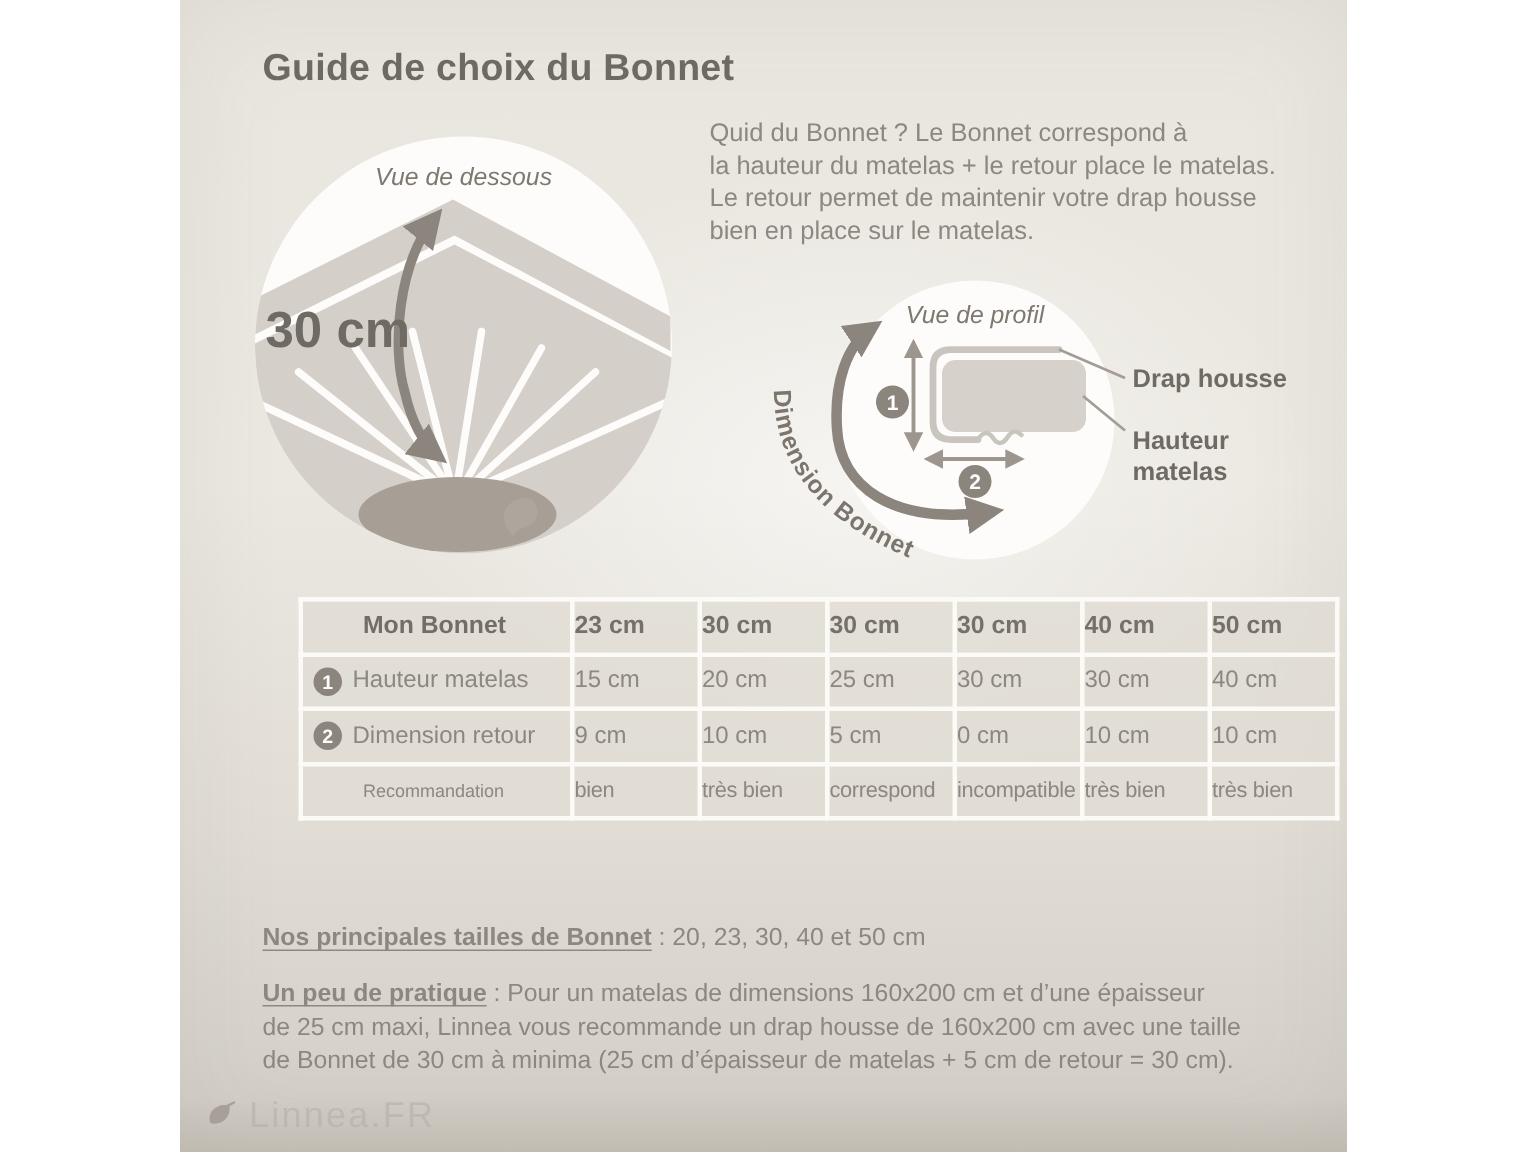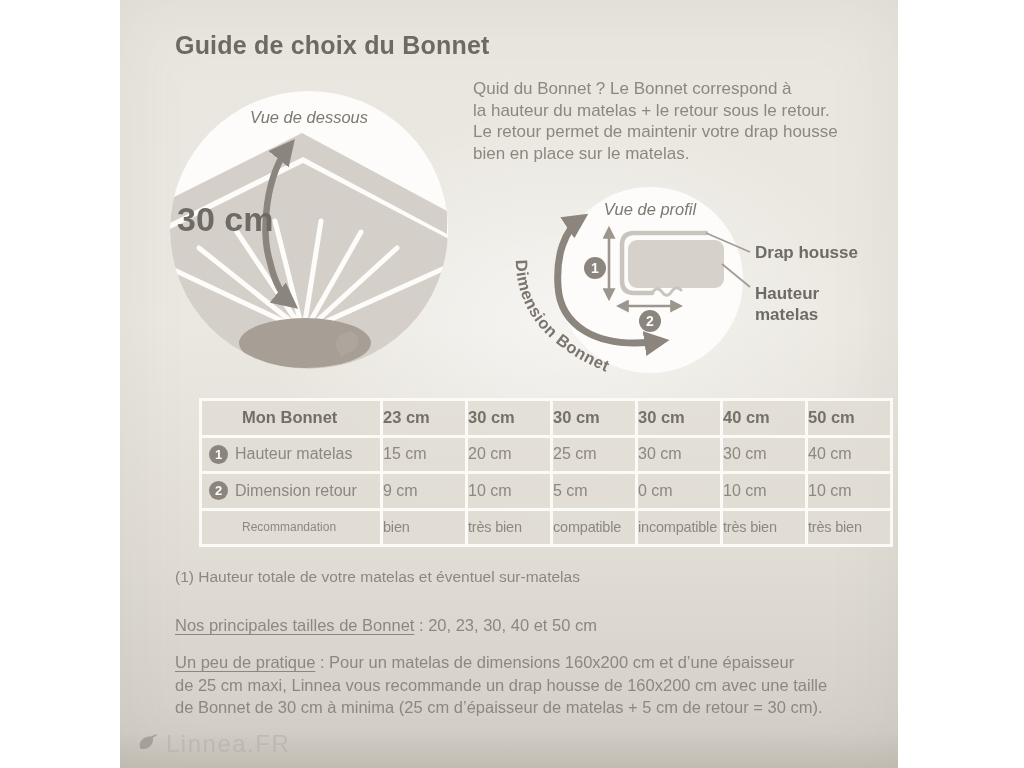--- a/index.html
+++ b/index.html
@@ -39,37 +39,37 @@
   tr.hdr td.lbl { font-weight:bold; color:#726d66; }
   tr.rec td { font-size:14.5px; letter-spacing:-0.2px; }
   tr.rec td.lbl { font-size:12px; letter-spacing:0; }
   .badge { display:inline-flex; align-items:center; justify-content:center;
            width:19px; height:19px; border-radius:50%; background:#8b857e; color:#fdfcfa;
            font-size:13px; font-weight:bold; margin-right:7px; flex:0 0 19px; }
 
   #footnotes { left:55px; top:566px; font-size:15.5px; line-height:21px; color:#8d8781; }
   #sizes-line { left:55px; top:616px; font-size:16.5px; color:#8d8781; }
   #practice { left:55px; top:651px; width:690px; font-size:16.5px; line-height:22.5px; color:#8d8781; white-space:pre-line; }
-  .u { text-decoration:underline; text-underline-offset:3px; }
+  .u { text-decoration:underline; text-underline-offset:3px;font-weight:bold; }
 
   #footer-logo { left:16px; top:730px; display:flex; align-items:center; gap:8px; }
   #brand-text { font-size:24px; color:#c2bbb5; letter-spacing:1.5px; font-weight:500; }
 
   svg text { font-family:"Liberation Sans", sans-serif; }
 </style>
 </head>
 <body>
 
 <div id="stage">
   <div id="card">
 
     <div id="page-title" class="abs">Guide de choix du Bonnet</div>
 
     <div id="intro" class="abs">Quid du Bonnet ? Le Bonnet correspond à
-la hauteur du matelas + le retour sous le retour.
+la hauteur du matelas + le retour place le matelas.
 Le retour permet de maintenir votre drap housse
 bien en place sur le matelas.</div>
 
     <svg id="bottom-view-svg" class="abs" width="282" height="282" viewBox="0 0 282 282">
       <defs>
         <clipPath id="cclipL">
             <circle cx="140" cy="140" r="139"></circle>
           </clipPath>
         <marker id="ahL" viewBox="0 0 10 10" refX="7" refY="5" markerWidth="4" markerHeight="4" orient="auto-start-reverse">
           <path d="M0,0 L10,5 L0,10 z" fill="#8b857e"></path>
@@ -188,31 +188,30 @@
           <td>10 cm</td>
         </tr>
         <tr class="rec">
           <td class="lbl">
                 <span class="cellflex">
                   <span class="indent">Recommandation</span>
                 </span>
               </td>
           <td>bien</td>
           <td>très bien</td>
-          <td>compatible</td>
+          <td>correspond</td>
           <td>incompatible</td>
           <td>très bien</td>
           <td>très bien</td>
         </tr>
         </tbody>
       </table>
     </div>
 
     <div id="footnotes" class="abs">
-      <div>(1) Hauteur totale de votre matelas et éventuel sur-matelas</div>
     </div>
 
     <div id="sizes-line" class="abs"><span class="u">Nos principales tailles de Bonnet</span><span> : 20, 23, 30, 40 et 50 cm</span></div>
 
     <div id="practice" class="abs"><span class="u">Un peu de pratique</span><span> : Pour un matelas de dimensions 160x200 cm et d’une épaisseur
 de 25 cm maxi, Linnea vous recommande un drap housse de 160x200 cm avec une taille
 de Bonnet de 30 cm à minima (25 cm d’épaisseur de matelas + 5 cm de retour = 30 cm).</span></div>
 
     <div id="footer-logo" class="abs">
       <svg width="22" height="22" viewBox="0 0 22 22">

